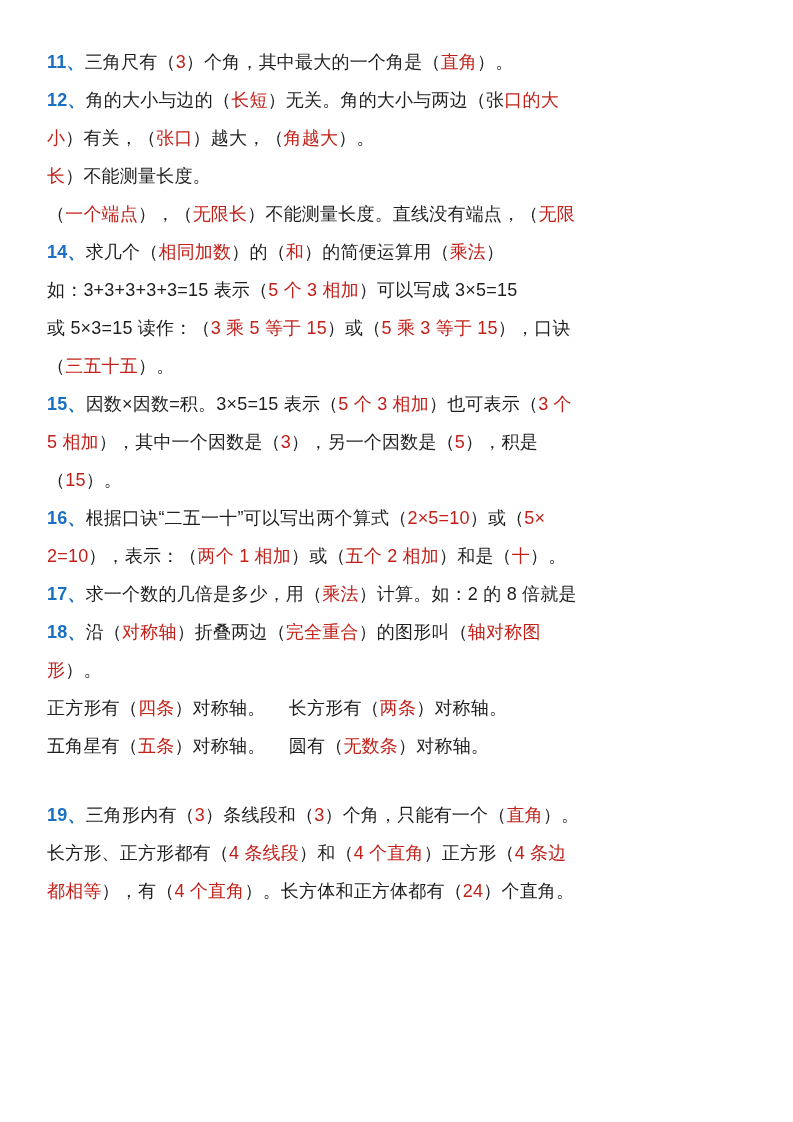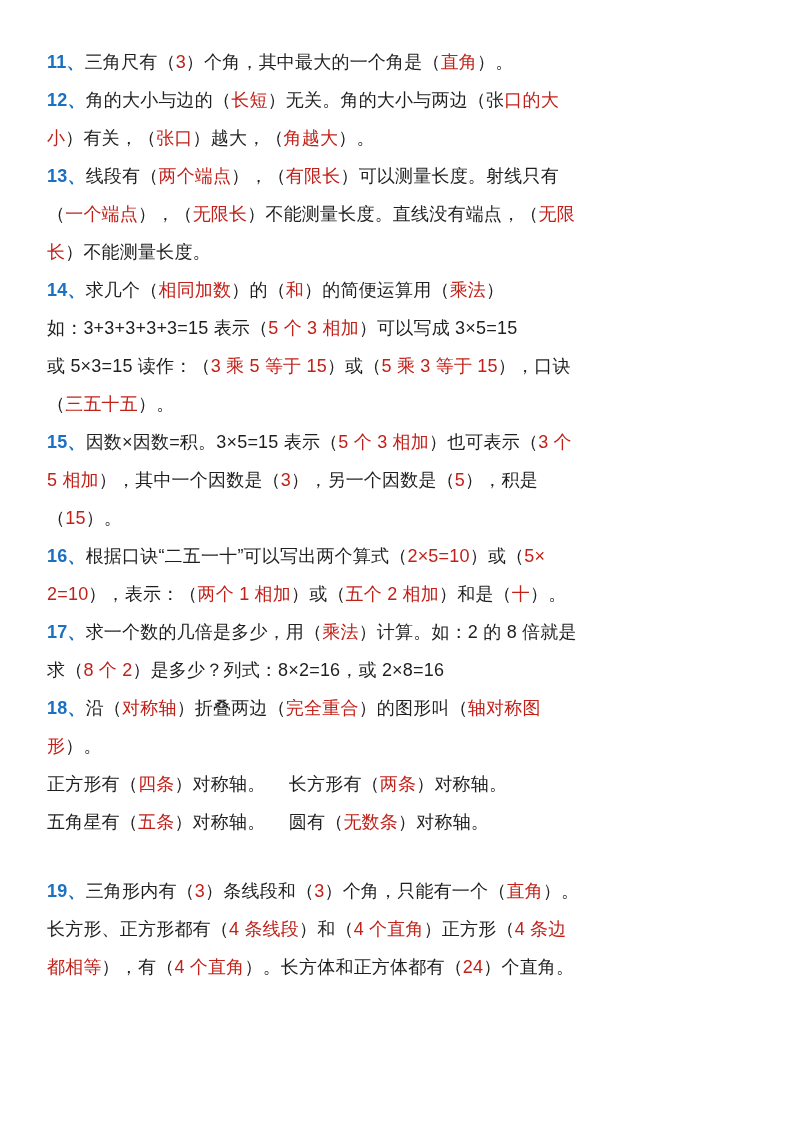--- a/index.html
+++ b/index.html
@@ -36,34 +36,32 @@
   .seg.blue  { color: #1a70c2; font-weight: 600; }
 </style>
 </head>
 <body>
 
 <div class="page">
   <div id="content">
       <div class="line"><span class="seg blue">11、</span><span class="seg black">三角尺有（</span><span class="seg red">3</span><span class="seg black">）个角，其中最大的一个角是（</span><span class="seg red">直角</span><span class="seg black">）。</span></div>
       <div class="line"><span class="seg blue">12、</span><span class="seg black">角的大小与边的（</span><span class="seg red">长短</span><span class="seg black">）无关。角的大小与两边（张</span><span class="seg red">口的大</span></div>
       <div class="line"><span class="seg red">小</span><span class="seg black">）有关，（</span><span class="seg red">张口</span><span class="seg black">）越大，（</span><span class="seg red">角越大</span><span class="seg black">）。</span></div>
-      <div class="line"><span class="seg blue">13、</span><span class="seg black">线段有（</span><span class="seg red">两个端点</span><span class="seg black">），（</span><span class="seg red">有限长</span><span class="seg black">）可以测量长度。射线只有</span></div>
+      <div class="line"><span class="seg red">长</span><span class="seg black">）不能测量长度。</span></div>
       <div class="line"><span class="seg black">（</span><span class="seg red">一个端点</span><span class="seg black">），（</span><span class="seg red">无限长</span><span class="seg black">）不能测量长度。直线没有端点，（</span><span class="seg red">无限</span></div>
-      <div class="line"><span class="seg red">长</span><span class="seg black">）不能测量长度。</span></div>
       <div class="line"><span class="seg blue">14、</span><span class="seg black">求几个（</span><span class="seg red">相同加数</span><span class="seg black">）的（</span><span class="seg red">和</span><span class="seg black">）的简便运算用（</span><span class="seg red">乘法</span><span class="seg black">）</span></div>
       <div class="line"><span class="seg black">如：3+3+3+3+3=15 表示（</span><span class="seg red">5 个 3 相加</span><span class="seg black">）可以写成 3×5=15</span></div>
       <div class="line"><span class="seg black">或 5×3=15 读作：（</span><span class="seg red">3 乘 5 等于 15</span><span class="seg black">）或（</span><span class="seg red">5 乘 3 等于 15</span><span class="seg black">），口诀</span></div>
       <div class="line"><span class="seg black">（</span><span class="seg red">三五十五</span><span class="seg black">）。</span></div>
       <div class="line"><span class="seg blue">15、</span><span class="seg black">因数×因数=积。3×5=15 表示（</span><span class="seg red">5 个 3 相加</span><span class="seg black">）也可表示（</span><span class="seg red">3 个</span></div>
       <div class="line"><span class="seg red">5 相加</span><span class="seg black">），其中一个因数是（</span><span class="seg red">3</span><span class="seg black">），另一个因数是（</span><span class="seg red">5</span><span class="seg black">），积是</span></div>
       <div class="line"><span class="seg black">（</span><span class="seg red">15</span><span class="seg black">）。</span></div>
       <div class="line"><span class="seg blue">16、</span><span class="seg black">根据口诀“二五一十”可以写出两个算式（</span><span class="seg red">2×5=10</span><span class="seg black">）或（</span><span class="seg red">5×</span></div>
       <div class="line"><span class="seg red">2=10</span><span class="seg black">），表示：（</span><span class="seg red">两个 1 相加</span><span class="seg black">）或（</span><span class="seg red">五个 2 相加</span><span class="seg black">）和是（</span><span class="seg red">十</span><span class="seg black">）。</span></div>
       <div class="line"><span class="seg blue">17、</span><span class="seg black">求一个数的几倍是多少，用（</span><span class="seg red">乘法</span><span class="seg black">）计算。如：2 的 8 倍就是</span></div>
-      <div class="line"><span class="seg black">求（</span><span class="seg red">8 个 2</span><span class="seg black">）是多少？列式：8×2=16，或 2×8=16</span></div>
       <div class="line"><span class="seg blue">18、</span><span class="seg black">沿（</span><span class="seg red">对称轴</span><span class="seg black">）折叠两边（</span><span class="seg red">完全重合</span><span class="seg black">）的图形叫（</span><span class="seg red">轴对称图</span></div>
       <div class="line"><span class="seg red">形</span><span class="seg black">）。</span></div>
       <div class="line"><span class="seg black">正方形有（</span><span class="seg red">四条</span><span class="seg black">）对称轴。　 长方形有（</span><span class="seg red">两条</span><span class="seg black">）对称轴。</span></div>
       <div class="line"><span class="seg black">五角星有（</span><span class="seg red">五条</span><span class="seg black">）对称轴。　 圆有（</span><span class="seg red">无数条</span><span class="seg black">）对称轴。</span></div>
       <div class="line blank"></div>
       <div class="line"><span class="seg blue">19、</span><span class="seg black">三角形内有（</span><span class="seg red">3</span><span class="seg black">）条线段和（</span><span class="seg red">3</span><span class="seg black">）个角，只能有一个（</span><span class="seg red">直角</span><span class="seg black">）。</span></div>
       <div class="line"><span class="seg black">长方形、正方形都有（</span><span class="seg red">4 条线段</span><span class="seg black">）和（</span><span class="seg red">4 个直角</span><span class="seg black">）正方形（</span><span class="seg red">4 条边</span></div>
       <div class="line"><span class="seg red">都相等</span><span class="seg black">），有（</span><span class="seg red">4 个直角</span><span class="seg black">）。长方体和正方体都有（</span><span class="seg red">24</span><span class="seg black">）个直角。</span></div>
     </div>
 </div>

